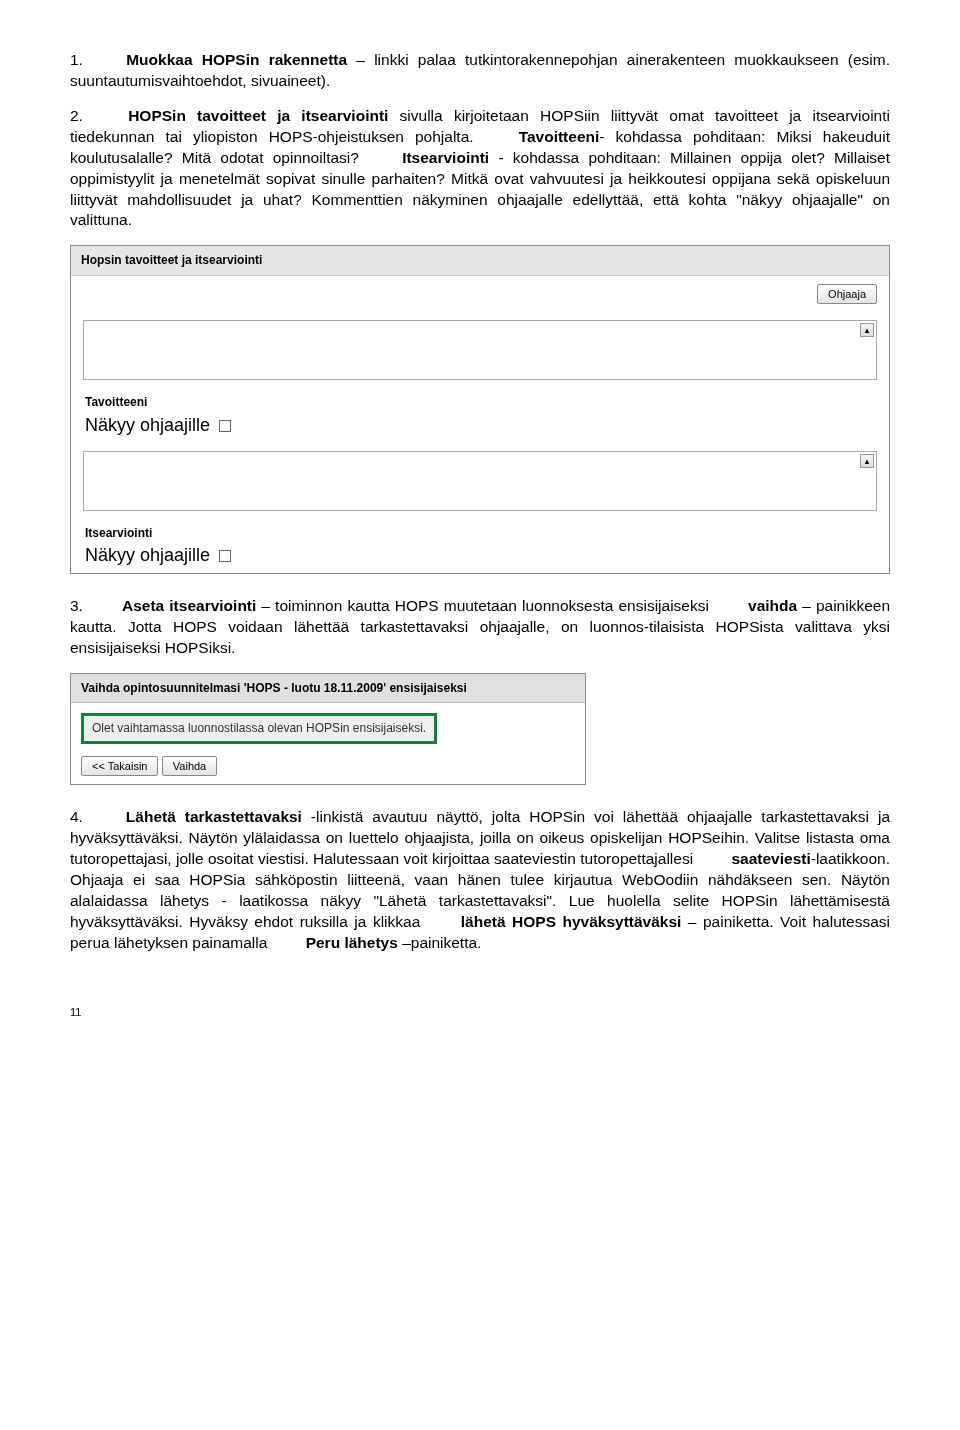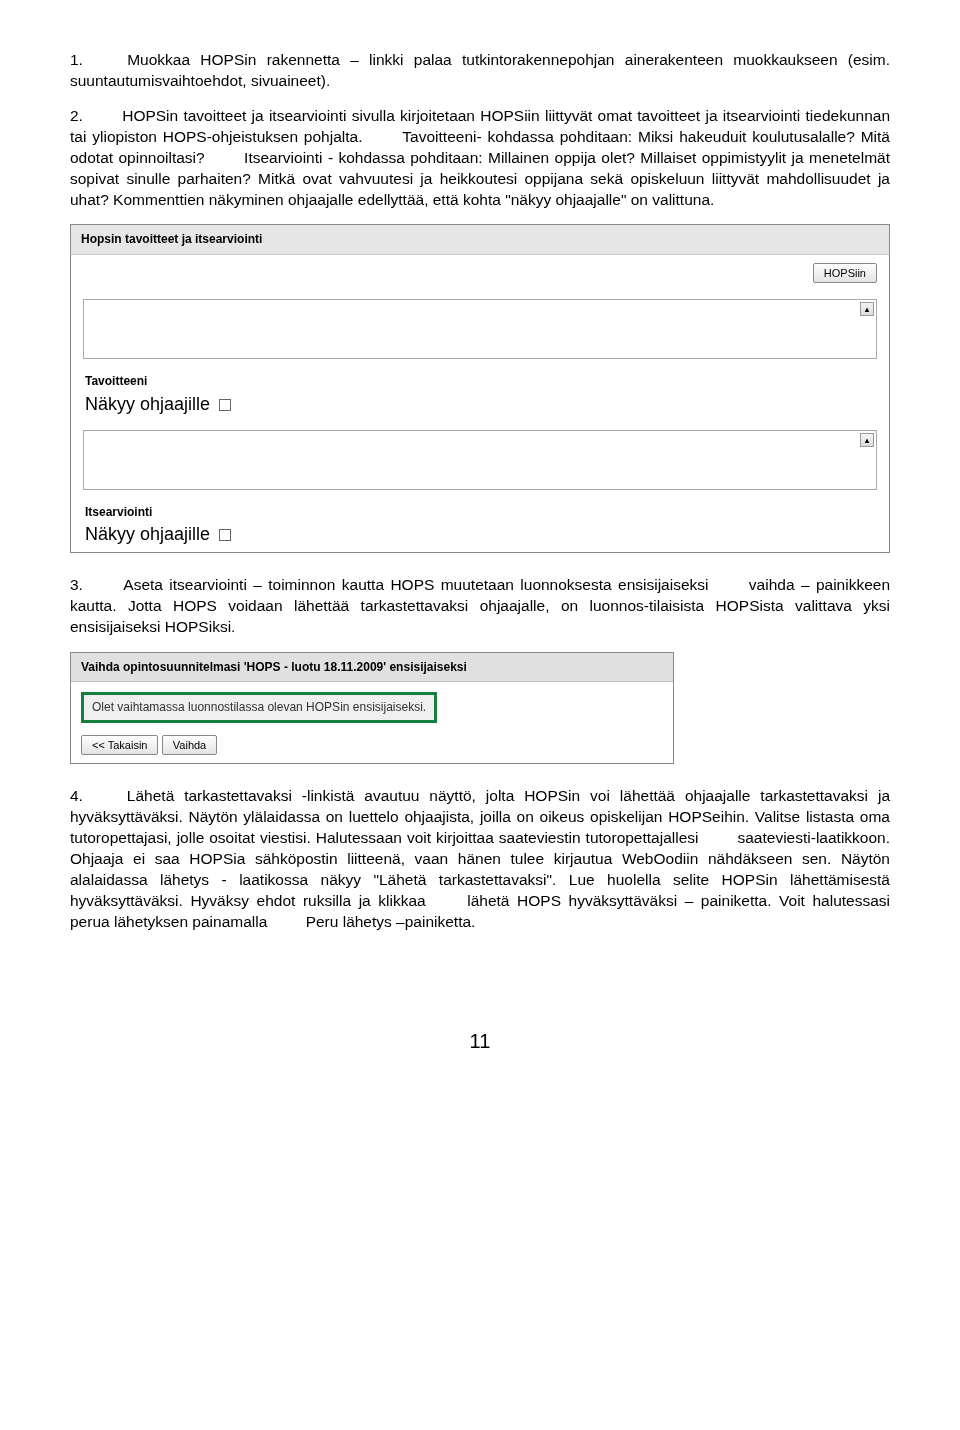--- a/index.html
+++ b/index.html
@@ -7,21 +7,21 @@
     margin: 0;
     padding: 50px 70px;
     font-family: Arial, Helvetica, sans-serif;
     font-size: 15.5px;
     line-height: 1.35;
     color: #000;
     background: #fff;
     width: 960px;
   }
   p { margin: 0 0 14px 0; text-align: justify; }
-  b { font-weight: normal; margin-left: 34px; }
+  b { font-weight: bold; margin-left: 34px; }
   .screenshot1 {
     border: 1px solid #888;
     margin: 10px 0 22px 0;
     background: #fff;
     font-family: Verdana, Arial, sans-serif;
     font-size: 12px;
   }
   .screenshot1 .titlebar {
     background: #e6e6e6;
     padding: 6px 10px;
@@ -73,21 +73,21 @@
     vertical-align: middle;
     margin-left: 4px;
     background: #fff;
   }
   .screenshot2 {
     border: 1px solid #888;
     margin: 14px 0 22px 0;
     font-family: Verdana, Arial, sans-serif;
     font-size: 12px;
     background: #fff;
-    width: 604px;
+    width: 516px;
   }
   .screenshot2 .titlebar2 {
     background: #e0e0e0;
     padding: 6px 10px;
     font-weight: bold;
     border-bottom: 1px solid #bbb;
   }
   .screenshot2 .infobar {
     font-size: 12px;
     padding: 10px 10px 4px 10px;
@@ -96,40 +96,40 @@
   .screenshot2 .infobox {
     border: 3px solid #15803d;
     display: inline-block;
     padding: 4px 8px;
     background: #efefef;
   }
   .screenshot2 .btnrow {
     padding: 8px 10px;
   }
   .page-num {
-    text-align: center;
-    font-size: 20px;
-    margin-top: 95px;
+    text-align: left;
+    font-size: 11px;
+    margin-top: 51px;
   }
 </style>
 </head>
 <body>
 
 <p>
   <span>1. </span><b>Muokkaa HOPSin rakennetta</b><span> – linkki palaa tutkintorakennepohjan ainerakenteen muokkaukseen (esim. suuntautumisvaihtoehdot, sivuaineet).</span>
 </p>
 
 <p>
   <span>2. </span><b>HOPSin tavoitteet ja itsearviointi</b><span> sivulla kirjoitetaan HOPSiin liittyvät omat tavoitteet ja itsearviointi tiedekunnan tai yliopiston HOPS-ohjeistuksen pohjalta. </span><b>Tavoitteeni</b><span>- kohdassa pohditaan: Miksi hakeuduit koulutusalalle? Mitä odotat opinnoiltasi? </span><b>Itsearviointi</b><span> - kohdassa pohditaan: Millainen oppija olet? Millaiset oppimistyylit ja menetelmät sopivat sinulle parhaiten? Mitkä ovat vahvuutesi ja heikkoutesi oppijana sekä opiskeluun liittyvät mahdollisuudet ja uhat? Kommenttien näkyminen ohjaajalle edellyttää, että kohta "näkyy ohjaajalle" on valittuna.</span>
 </p>
 
 <div class="screenshot1">
   <div class="titlebar">Hopsin tavoitteet ja itsearviointi</div>
   <div class="toolbar">
-    <span class="btn">HOPSiin</span>
+    <span class="btn">Ohjaaja</span>
   </div>
   <div class="textbox">
       <div class="scroll">▴</div>
     </div>
   <div class="section-label">Tavoitteeni</div>
   <div class="checkbox-line">
     <span>Näkyy ohjaajille</span>
     <span class="cbx"></span>
   </div>
   <div class="textbox">

